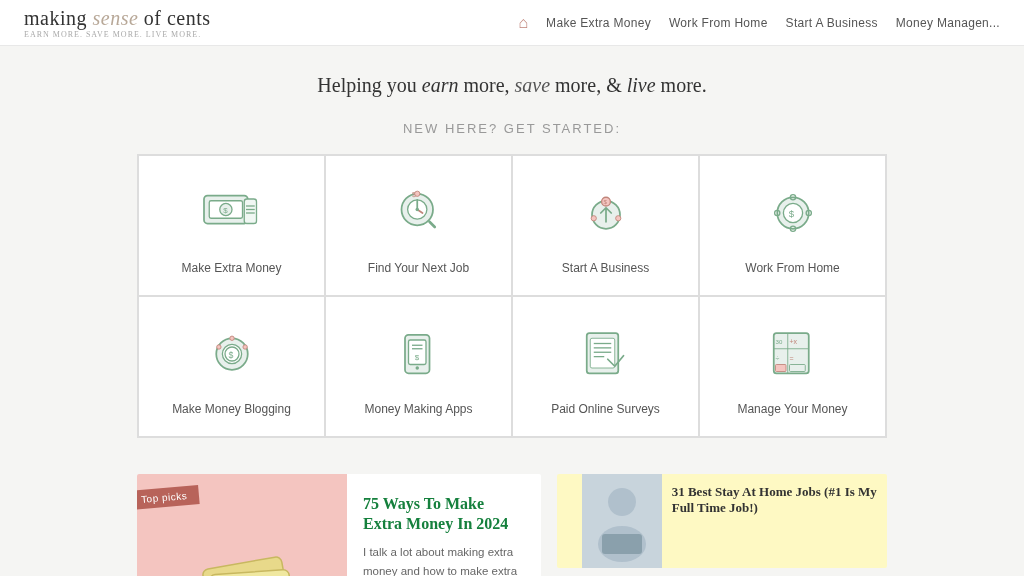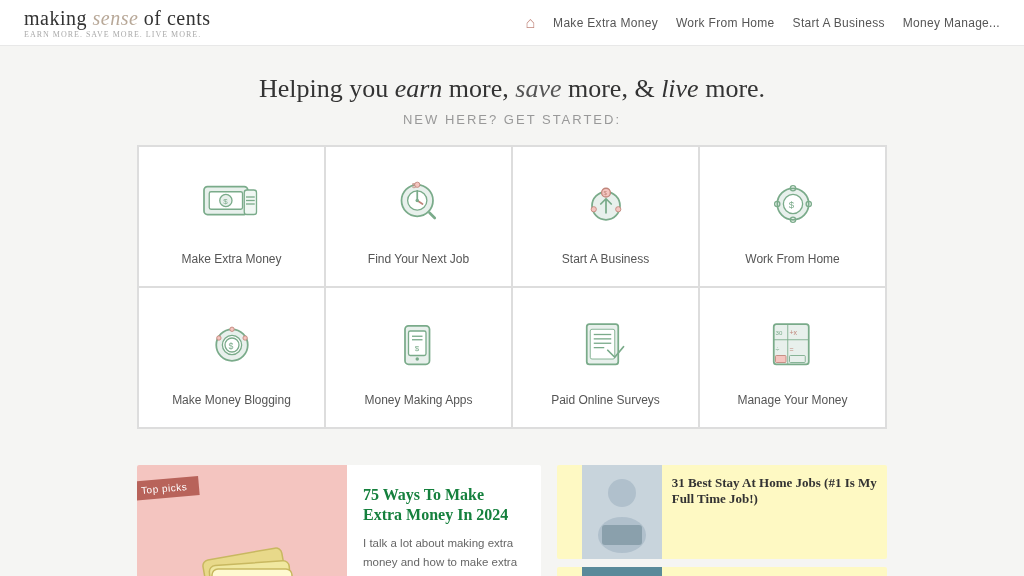--- a/index.html
+++ b/index.html
@@ -50,24 +50,24 @@
     }
 
     
     .hero {
       text-align: center;
       padding: 28px 20px 18px;
       background: #f5f5f3;
     }
     .hero h1 {
       font-family: Georgia, serif;
-      font-size: 26px;
+      font-size: 20px;
       font-weight: 400;
       color: #333;
-      margin-bottom: 8px;
+      margin-bottom: 24px;
     }
     .hero h1 em { font-style: italic; }
     .hero h1 .italic-save { font-style: italic; color: #555; }
     .hero-subtitle {
       font-family: Arial, sans-serif;
       font-size: 13px;
       letter-spacing: 2px;
       color: #999;
       text-transform: uppercase;
     }
@@ -206,21 +206,21 @@
     <div class="logo-title">
       making <em>sense</em> of cents
     </div>
     <div class="logo-subtitle">earn more. save more. live more.</div>
   </div>
   <nav>
     <span class="nav-home-icon">⌂</span>
     <a href="#">Make Extra Money</a>
     <a href="#">Work From Home</a>
     <a href="#">Start A Business</a>
-    <a href="#">Money Manage...</a>
+    <a href="#">Money Managen...</a>
   </nav>
 </header>
 
 <div class="hero">
   <h1>
     <span>Helping you </span><em>earn</em><span> more, </span><em class="italic-save">save</em><span> more, &amp; </span><em>live</em><span> more.</span>
   </h1>
   <p class="hero-subtitle">NEW HERE? GET STARTED:</p>
 </div>
 

